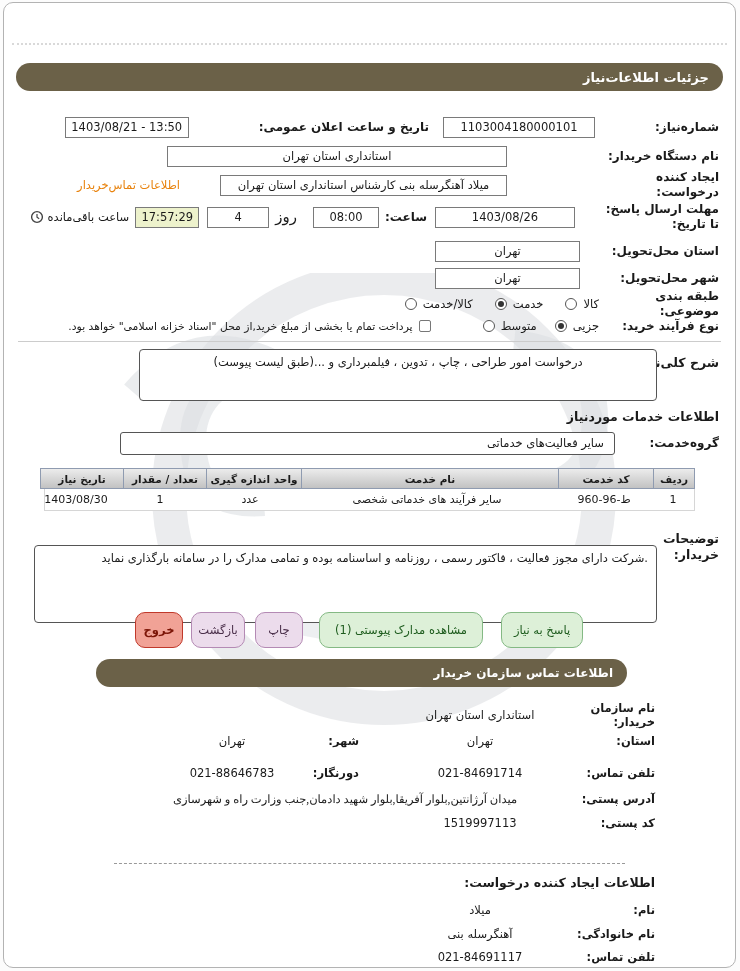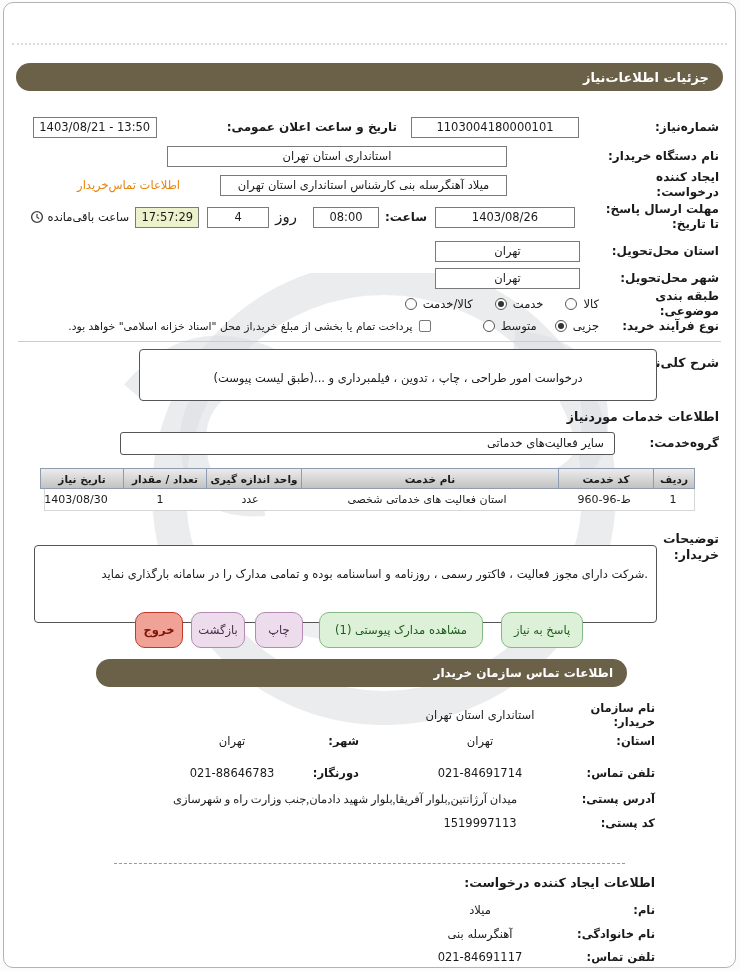--- a/index.html
+++ b/index.html
@@ -37,21 +37,21 @@
     content:""; position:absolute; left:2px; top:2px; width:6px; height:6px;
     border-radius:50%; background:#333;
   }
   .chk { width:12px; height:12px; border:1px solid #777; border-radius:2px; background:#fff; flex:none; }
   .opt { display:flex; align-items:center; flex:none; }
   .opt .otxt { font-size:11.5px; margin-left:2px; }
   .hr { position:absolute; left:14px; right:14px; border-top:1px solid #cccccc; z-index:1; }
   .dhr { position:absolute; left:110px; right:110px; border-top:1px dashed #999; z-index:1; }
   .area {
     position:absolute; border:1px solid #555; border-radius:4px; background:#fff;
-    font-size:11.5px; padding:20px 8px; z-index:1; line-height:1.5;
+    font-size:11.5px; padding:4px 8px; z-index:1; line-height:1.5;
   }
   .heading { position:absolute; right:16px; font-weight:bold; font-size:12.5px; z-index:1; }
   .tbl { position:absolute; right:40px; left:40px; z-index:1; }
   .thead { display:flex; }
   .th {
     flex:none; height:21px; display:flex; align-items:center; justify-content:center;
     font-weight:bold; font-size:10.5px;
     background:linear-gradient(#ececec,#c2c2c2); border:1px solid #8f9bb0; margin-left:-1px;
   }
   .trow { display:flex; border:1px solid #d6d6d6; border-top:none; background:#fff; }
@@ -84,21 +84,21 @@
   </svg>
 
   <div class="topdots"></div>
 
   <div class="bar" style="top:60px;right:12px;left:12px;">
     <span>جزئیات اطلاعات‌نیاز</span>
   </div>
 
   <div class="frow" style="top:112px;">
     <span class="lbl rlbl">شماره‌نیاز:</span>
-    <span class="box num" style="width:168px;margin-right:24px;">1103004180000101</span>
+    <span class="box num" style="width:152px;margin-right:8px;">1103004180000101</span>
     <span class="lbl" style="margin-right:14px;">تاریخ و ساعت اعلان عمومی:</span>
     <span class="box num" style="width:124px;margin-right:70px;">1403/08/21 - 13:50</span>
   </div>
 
   <div class="frow" style="top:141px;">
     <span class="lbl rlbl">نام دستگاه خریدار:</span>
     <span class="box" style="width:340px;margin-right:96px;">استانداری استان تهران</span>
   </div>
 
   <div class="frow" style="top:170px;">
@@ -181,21 +181,21 @@
       <span class="th" style="width:42px">ردیف</span>
       <span class="th" style="width:96px">کد خدمت</span>
       <span class="th" style="width:258px">نام خدمت</span>
       <span class="th" style="width:96px">واحد اندازه گیری</span>
       <span class="th" style="width:84px">تعداد / مقدار</span>
       <span class="th" style="width:84px">تاریخ نیاز</span>
     </div>
     <div class="trow">
       <span class="td" style="width:42px">1</span>
       <span class="td num" style="width:96px">ط-96-960</span>
-      <span class="td" style="width:258px">استان فعالیت های خدماتی شخصی</span>
+      <span class="td" style="width:258px">سایر فرآیند های خدماتی شخصی</span>
       <span class="td" style="width:96px">عدد</span>
       <span class="td" style="width:84px">1</span>
       <span class="td num" style="width:84px">1403/08/30</span>
     </div>
   </div>
 
   <span class="heading" style="top:528px;width:70px;line-height:1.3;">توضیحات خریدار:</span>
   <div class="area" style="top:542px;right:78px;left:30px;height:78px;text-align:right;">.شرکت دارای مجوز فعالیت ، فاکتور رسمی ، روزنامه و اساسنامه بوده و تمامی مدارک را در سامانه بارگذاری نماید</div>
 
   <div class="btnrow" style="top:609px;">

